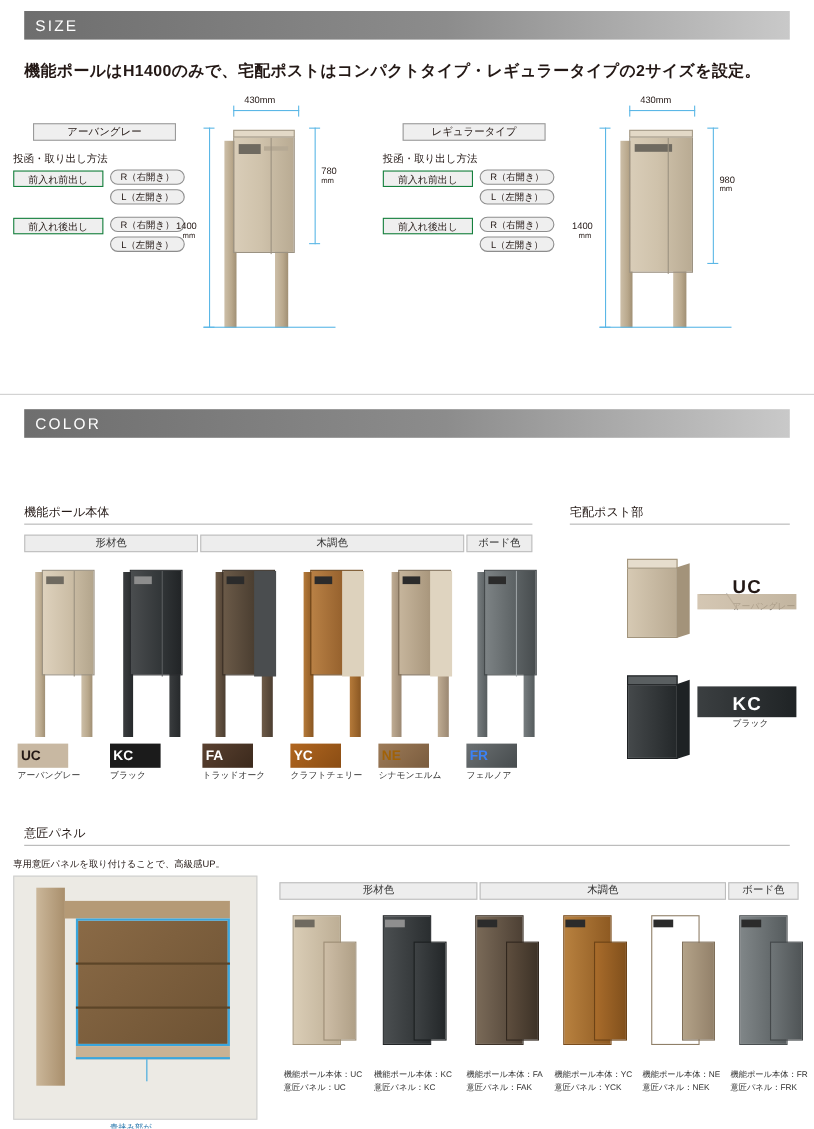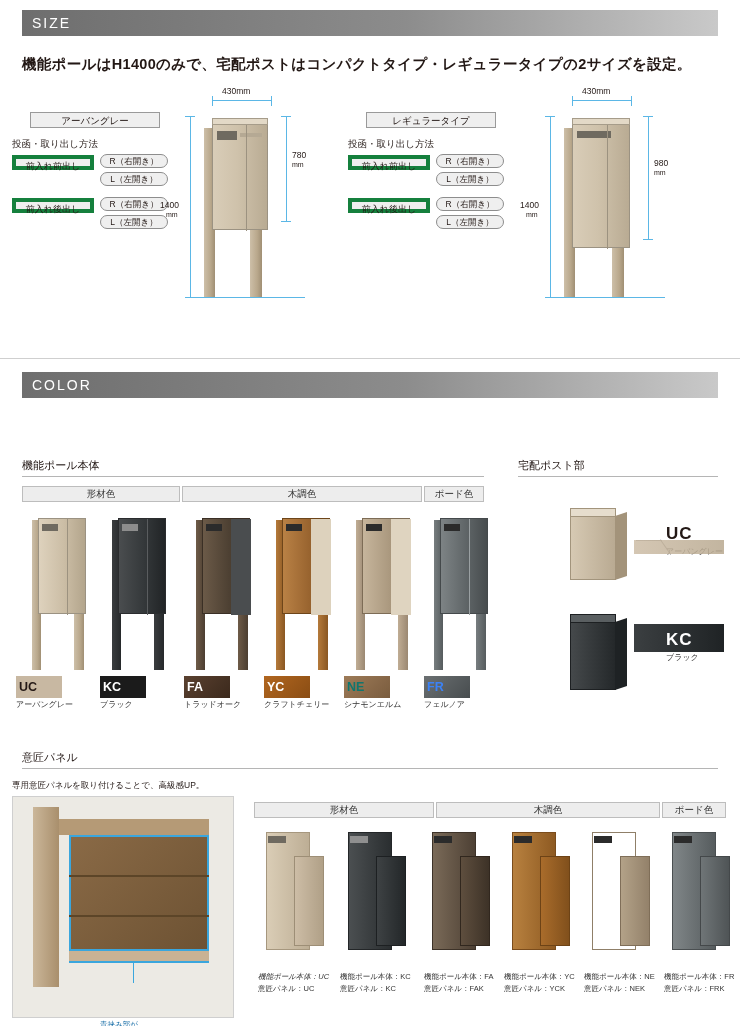--- a/index.html
+++ b/index.html
@@ -30,21 +30,21 @@
   .size-wrap { position:absolute; left:0; top:90px; width:740px; height:270px; }
 
   .type-title {
     position:absolute; border:1px solid #9a9a9a; background:#efefef;
     font-size:9.5px; text-align:center; line-height:15px; height:16px;
   }
   .sub-label {
     position:absolute; font-size:9.5px; color:#231815;
   }
   .opt-box {
-    position:absolute; border:4px solid #15803d; background:#efefef;
+    position:absolute; border:1px solid #15803d; background:#efefef;
     font-size:9px; line-height:14px; height:15px; text-align:center;
   }
   .pill {
     position:absolute; border:1px solid #8d8d8d; background:#efefef;
     border-radius:8px; font-size:8.5px; line-height:13px; height:14px;
     text-align:center;
   }
 
   
   .dim { position:absolute; background:#5bb7e6; }
@@ -275,21 +275,21 @@
     <div class="code" style="color:#ffffff;">FA</div>
     <div class="nm">トラッドオーク</div>
   </div>
   <div class="swatch" style="left:264px; top:676px; width:80px; height:36px;">
     <div class="chip" style="background:linear-gradient(135deg,#b1661f,#8a4d14);"></div>
     <div class="code" style="color:#ffffff;">YC</div>
     <div class="nm">クラフトチェリー</div>
   </div>
   <div class="swatch" style="left:344px; top:676px; width:80px; height:36px;">
     <div class="chip" style="background:linear-gradient(135deg,#9d7b58,#7a5c3e);"></div>
-    <div class="code" style="color:#0f766e;">NE</div>
+    <div class="code" style="color:#a16207;">NE</div>
     <div class="nm">シナモンエルム</div>
   </div>
   <div class="swatch" style="left:424px; top:676px; width:80px; height:36px;">
     <div class="chip" style="background:linear-gradient(135deg,#6b7072,#474c4e);"></div>
     <div class="code" style="color:#3b82f6;">FR</div>
     <div class="nm">フェルノア</div>
   </div>
 
   <div class="panel-title" style="left:518px; top:458px;">宅配ポスト部</div>
   <div class="rule" style="left:518px; top:476px; width:200px;"></div>
@@ -360,21 +360,21 @@
     <div style="position:absolute;left:8px;top:6px;width:44px;height:118px;background:linear-gradient(to right,#c8b79e,#a79madd);border:1px solid #8f7f68;"></div>
     <div style="position:absolute;left:10px;top:10px;width:18px;height:7px;background:#2b2b2b;"></div>
     <div style="position:absolute;left:36px;top:30px;width:30px;height:90px;background:linear-gradient(to right,#b3a288,#93816a);border:1px solid #7f6e58;"></div>
   </div>
   <div class="post" style="left:664px; top:826px; width:74px; height:130px;">
     <div style="position:absolute;left:8px;top:6px;width:44px;height:118px;background:linear-gradient(to right,#808688,#565c5e);border:1px solid #4a4f51;"></div>
     <div style="position:absolute;left:10px;top:10px;width:18px;height:7px;background:#2b2b2b;"></div>
     <div style="position:absolute;left:36px;top:30px;width:30px;height:90px;background:linear-gradient(to right,#6f7577,#4f5456);border:1px solid #44484a;"></div>
   </div>
 
-  <div class="mini-label" style="left:258px; top:972px;font-style:italic;">機能ポール本体：UC</div>
+  <div class="mini-label" style="left:258px; top:972px;">機能ポール本体：UC</div>
   <div class="mini-label" style="left:258px; top:984px;">意匠パネル：UC</div>
 
   <div class="mini-label" style="left:340px; top:972px;">機能ポール本体：KC</div>
   <div class="mini-label" style="left:340px; top:984px;">意匠パネル：KC</div>
 
   <div class="mini-label" style="left:424px; top:972px;">機能ポール本体：FA</div>
   <div class="mini-label" style="left:424px; top:984px;">意匠パネル：FAK</div>
 
   <div class="mini-label" style="left:504px; top:972px;">機能ポール本体：YC</div>
   <div class="mini-label" style="left:504px; top:984px;">意匠パネル：YCK</div>

